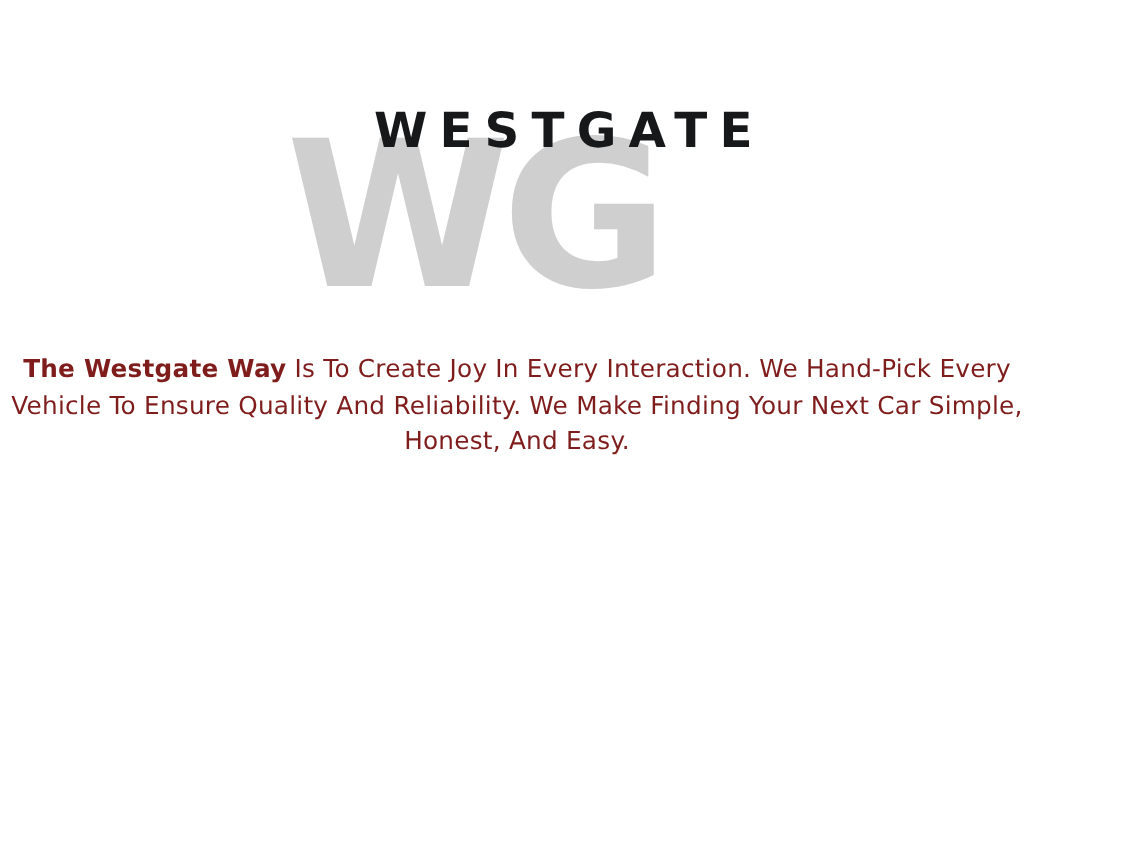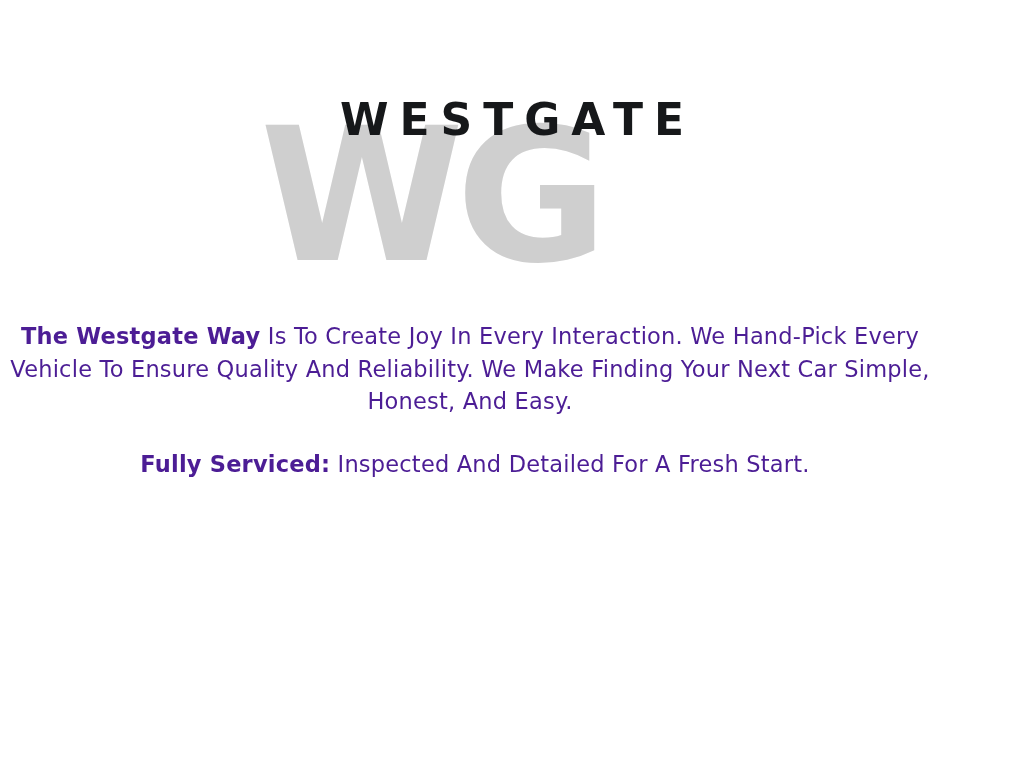--- a/index.html
+++ b/index.html
@@ -92,21 +92,21 @@
     transform: translateX(-2px);
   }
 
   
   .copy {
     position: absolute;
     top: 320px;
     left: 0;
     width: 916px;
     text-align: center;
-    color: #4c1d95;
+    color: #7f1d1d;
   }
 
   .para {
     font-family: "DejaVu Sans", sans-serif;
     font-size: 22.5px;
     line-height: 1.45;
     letter-spacing: 0.2px;
     margin: 0 auto;
     width: 950px;
   }
@@ -139,21 +139,18 @@
       <div class="logo-line1">WESTGATE</div>
     </div>
   </div>
 
   <div class="copy">
 
     <p class="para intro">
       <span class="lead">The Westgate Way</span><span> Is To Create Joy In Every Interaction. We Hand-Pick Every Vehicle To Ensure Quality And Reliability. We Make Finding Your Next Car Simple, Honest, And Easy.</span>
     </p>
 
-    <p class="para item">
-      <span class="lead">Fully Serviced:</span><span> Inspected And Detailed For A Fresh Start.</span>
-    </p>
 
 
 
   </div>
 
 </div>
 
 </body></html>

